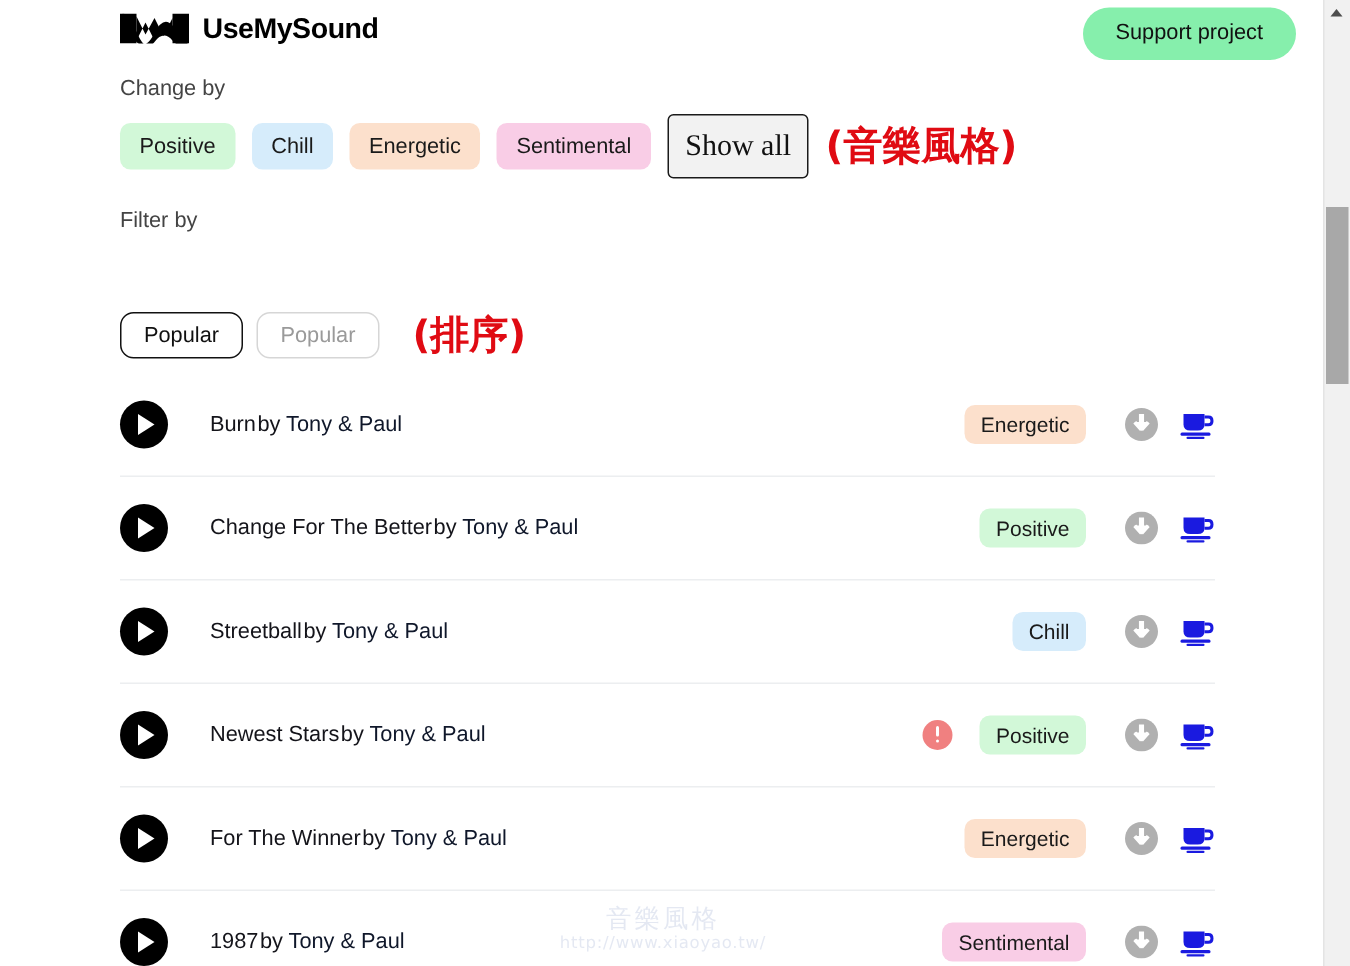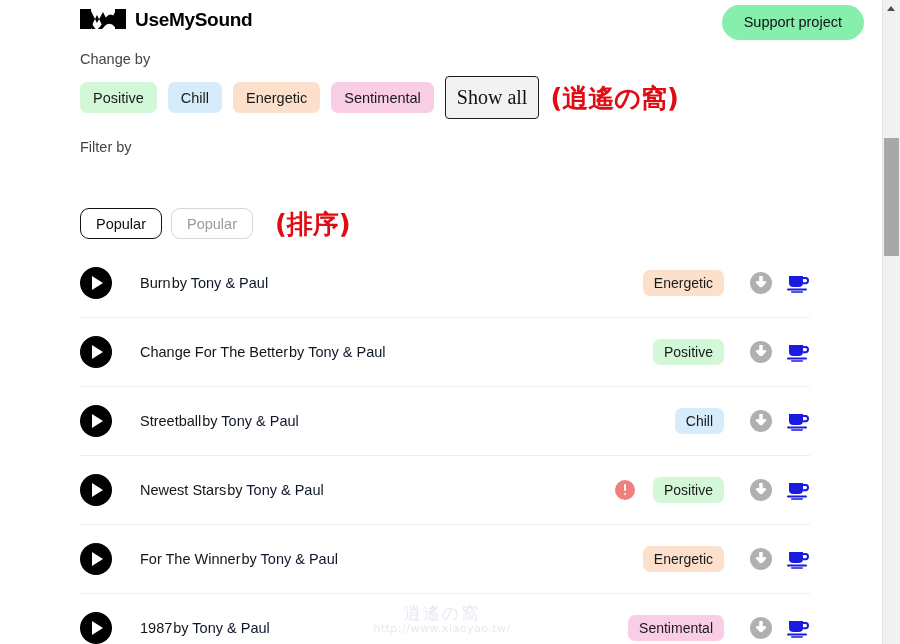--- a/index.html
+++ b/index.html
@@ -322,21 +322,21 @@
   </div>
 
   <div class="section-label filter-label">Change by</div>
 
   <div class="filter-row">
     <button class="tag-btn" style="background: rgb(210, 248, 216);">Positive</button>
     <button class="tag-btn" style="background: rgb(214, 236, 251);">Chill</button>
     <button class="tag-btn" style="background: rgb(252, 224, 204);">Energetic</button>
     <button class="tag-btn" style="background: rgb(249, 205, 230);">Sentimental</button>
     <button class="showall-btn">Show all</button>
-    <span class="cn-note">(逍遙の窩)</span>
+    <span class="cn-note">(音樂風格)</span>
   </div>
 
   <div class="section-label sort-label">Filter by</div>
 
   <div class="sort-row">
     <button class="sort-btn active">Popular</button>
     <button class="sort-btn inactive">Popular</button>
     <span class="cn-note sort-note">(排序)</span>
   </div>
 
@@ -516,21 +516,21 @@
           <path d="M17 6 H19.6 Q22 6 22 8.6 Q22 11.2 19.6 11.2 H17" fill="none" stroke="#1a1ae0" stroke-width="2"></path>
           <rect x="1" y="16.4" width="20" height="2.1" rx="1" fill="#1a1ae0"></rect>
           <rect x="5" y="19.2" width="12" height="1.5" rx="0.7" fill="#1a1ae0"></rect>
         </svg>
       </span>
     </div>
   </div>
 </div>
 
   <div class="watermark">
-    <div class="wm-cn">逍遙の窩</div>
+    <div class="wm-cn">音樂風格</div>
     <div class="wm-url">http://www.xiaoyao.tw/</div>
   </div>
 
 </div>
 
 <div class="scrollbar">
   <div class="sb-arrow-up"></div>
   <div class="sb-thumb"></div>
 </div>
 

